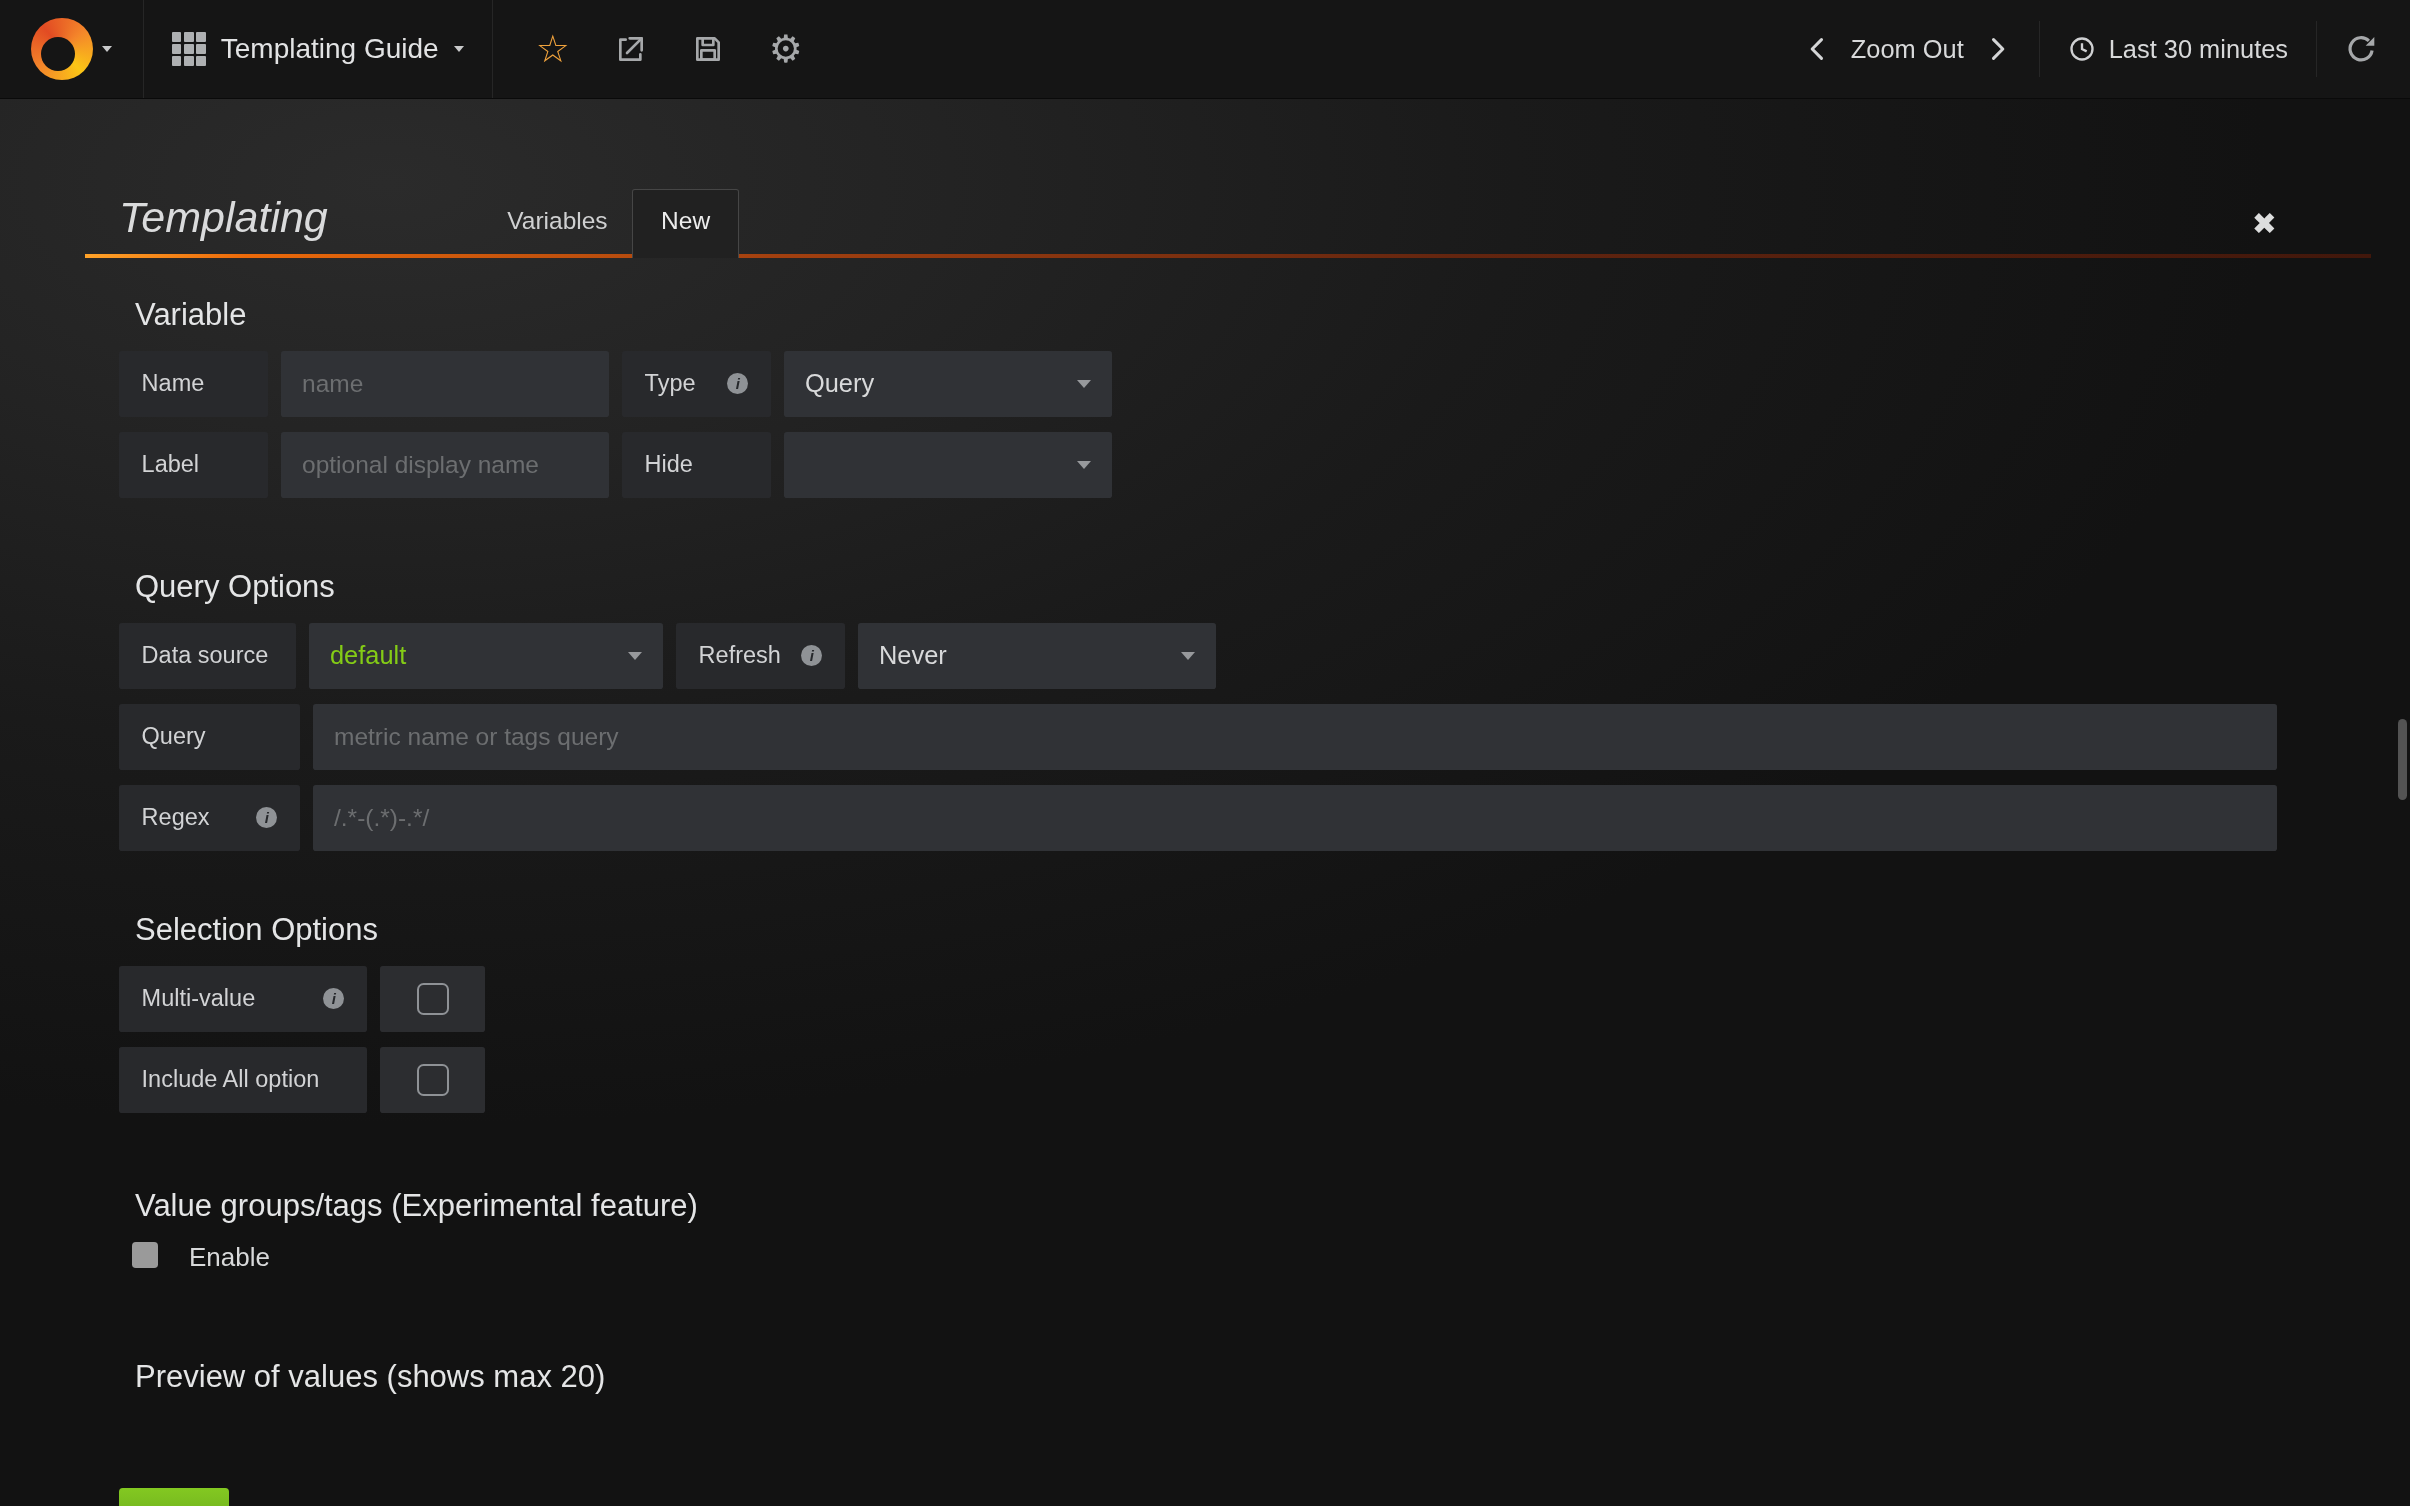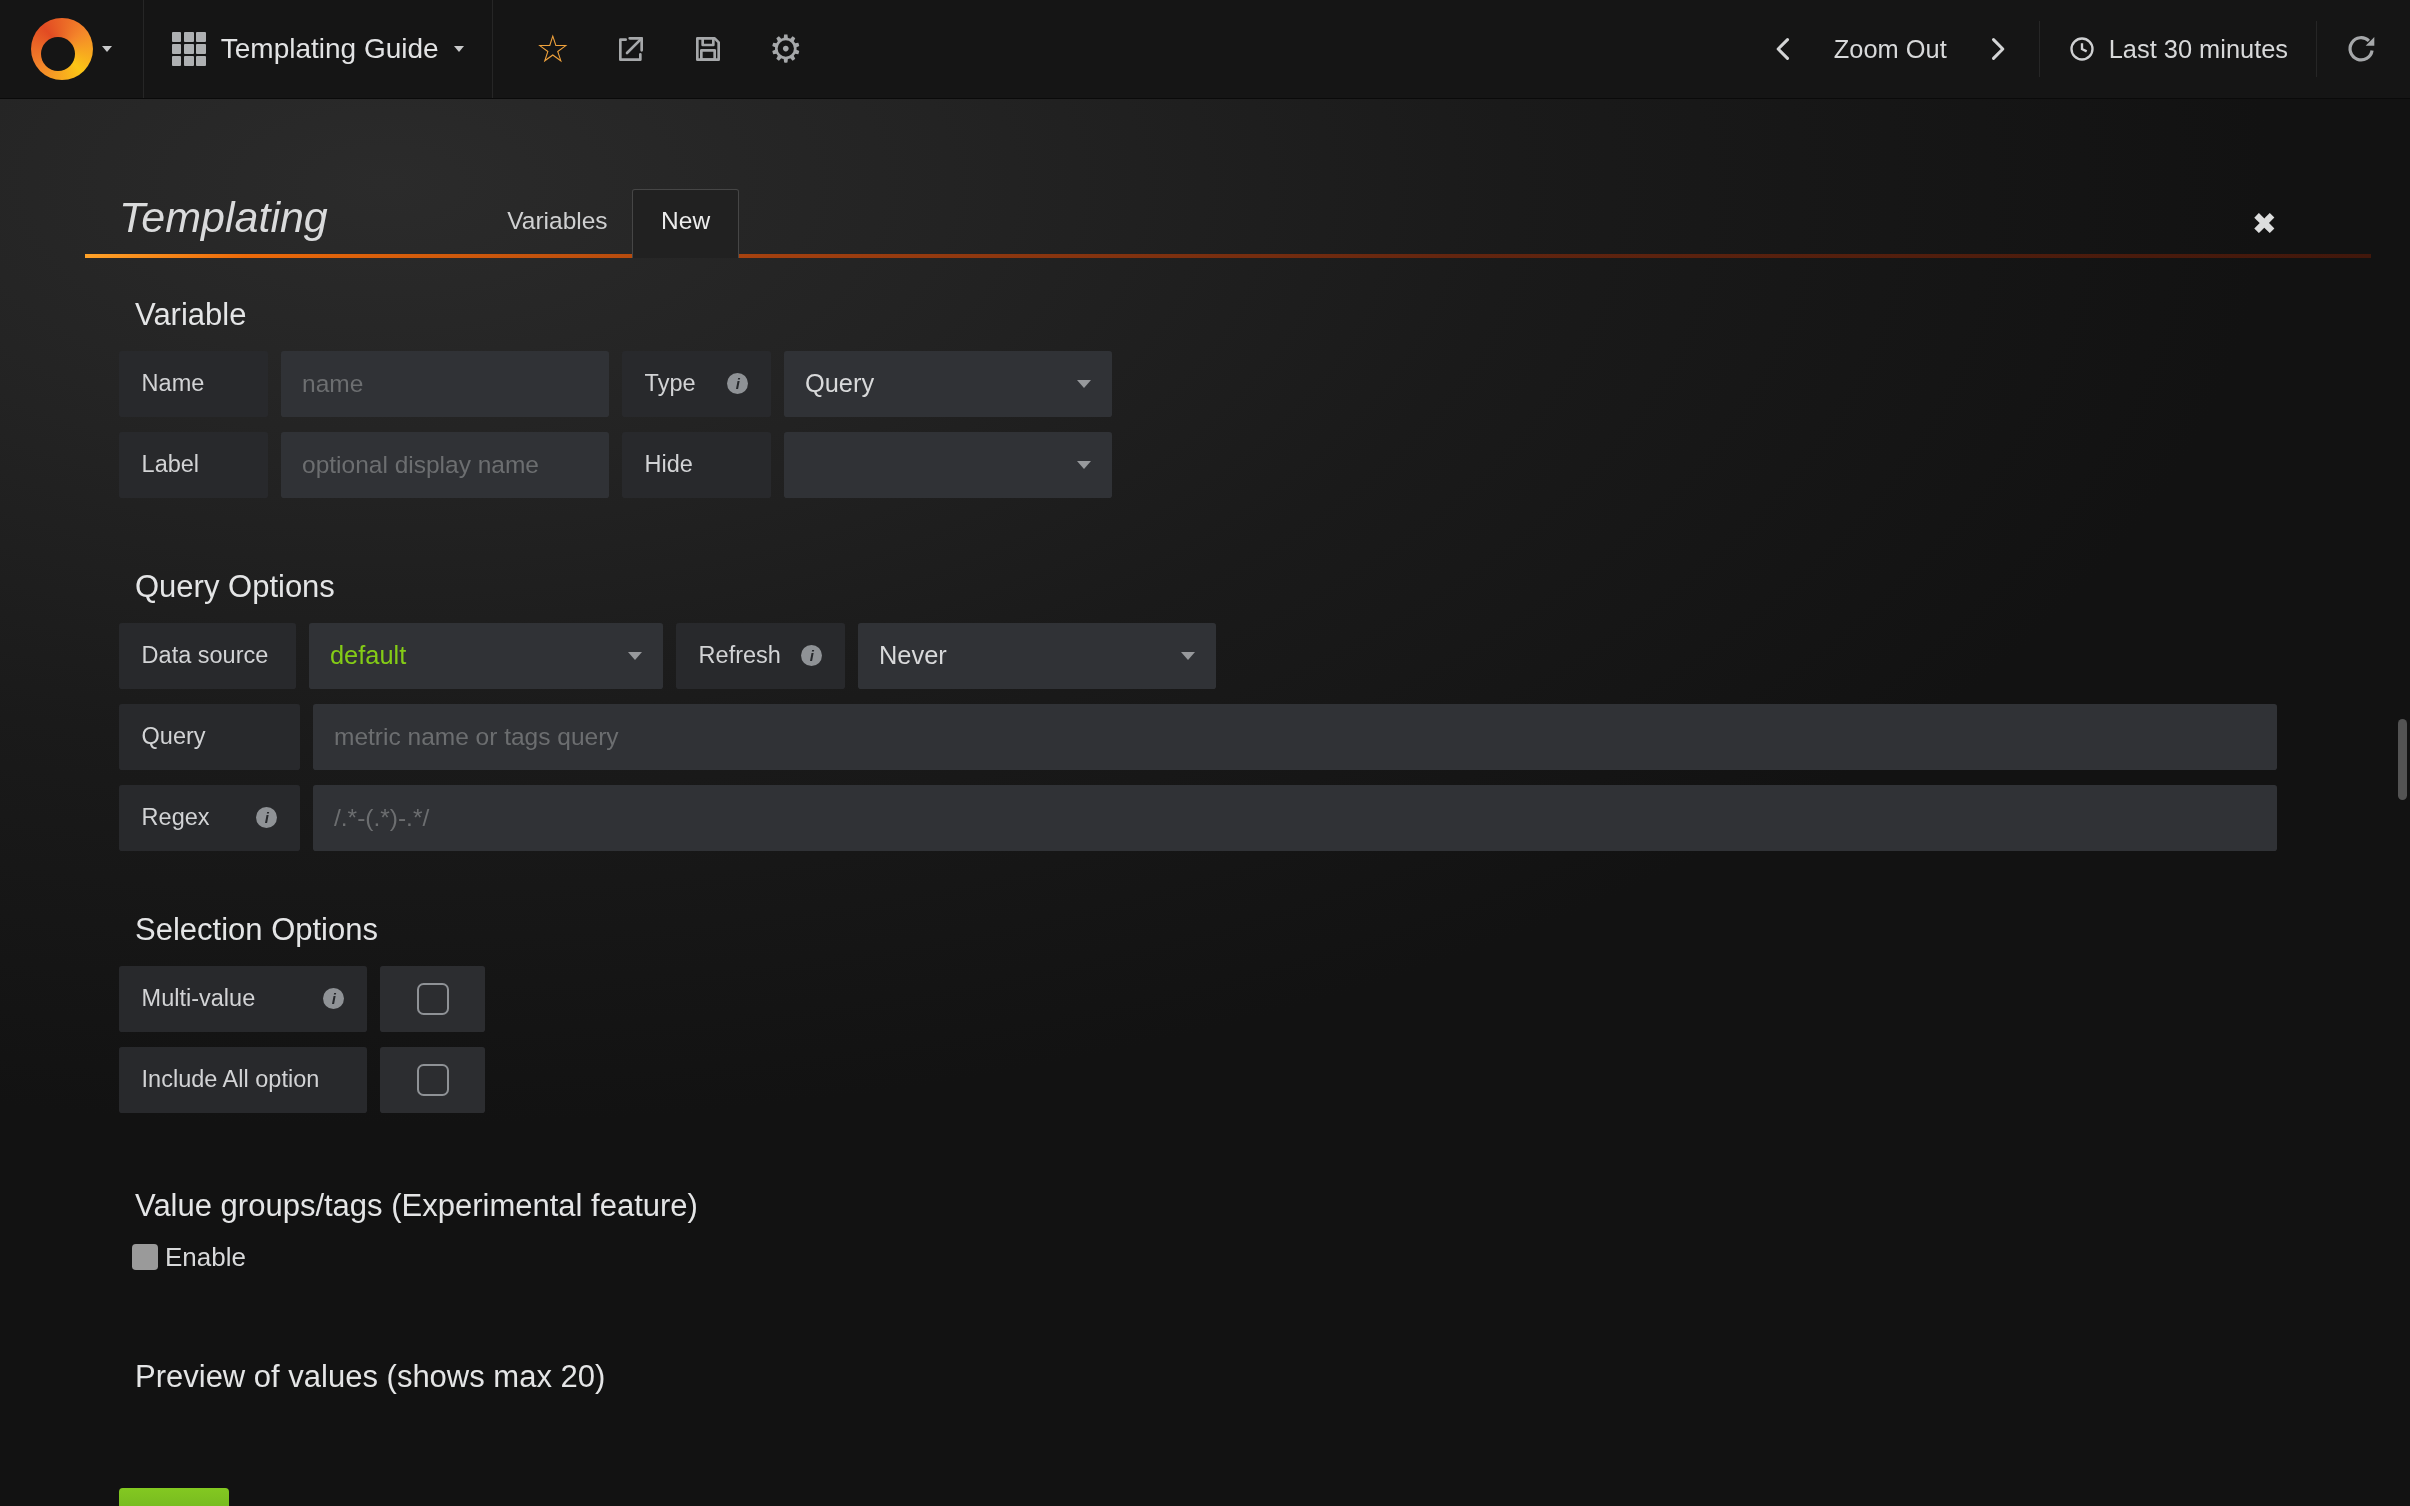--- a/index.html
+++ b/index.html
@@ -22,21 +22,21 @@
   .dash-block{display:flex;align-items:center;gap:15px;padding:9px 28px;border-right:0.9px solid #262626;cursor:pointer;}
   .grid-icon{display:grid;grid-template-columns:repeat(3,9.4px);grid-template-rows:repeat(3,9.4px);gap:2.8px;}
   .grid-icon b{background:#aeb0b2;border-radius:0.9px;}
   .dash-title{color:#e2e3e4;font-size:28px;}
   .nav-actions{display:flex;align-items:center;gap:45px;padding:0 43px;}
   .star-icon{color:#f0a23c;font-size:38px;line-height:1;cursor:pointer;}
   .gear-icon{color:#a6a8aa;font-size:38px;line-height:1;cursor:pointer;}
   .i34{width:32px;height:32px;cursor:pointer;}
   .i30{width:28px;height:28px;}
   .nav-right{margin-left:auto;display:flex;align-items:center;padding-right:34px;}
-  .zoom-group{display:flex;align-items:center;gap:36px;padding-right:28px;}
+  .zoom-group{display:flex;align-items:center;gap:19px;padding-right:28px;}
   .nav-text{color:#d8d9da;font-size:25.4px;cursor:pointer;white-space:nowrap;}
   .time-group{display:flex;align-items:center;gap:13px;padding:0 28px;border-left:0.9px solid #262626;height:56px;cursor:pointer;}
   .refresh-group{display:flex;align-items:center;padding-left:28px;border-left:0.9px solid #262626;height:56px;}
   
   .page-bg{
     height:1409px;box-sizing:border-box;
     background:radial-gradient(ellipse 1883px 942px at 16% 6%, #2b2b2b 0%, #232323 30%, #1a1a1a 60%, #121212 100%);
     padding:90px 134px 0 119px;position:relative;
   }
   .page-header{display:flex;align-items:flex-end;position:relative;gap:44px;}
@@ -64,21 +64,21 @@
   .f-input.flex1{flex:1;margin-right:0;}
   .f-select{height:66px;background:#303236;display:flex;align-items:center;justify-content:space-between;
     padding:0 21px;border-radius:2.8px;box-sizing:border-box;font-size:25.4px;color:#d8d9da;cursor:pointer;margin-right:13px;flex:none;}
   .f-select.w348{width:328px}.f-select.w376{width:354px}.f-select.w380{width:358px}
   .f-select.dim{color:#84cc16;}
   .dd-caret{width:0;height:0;border-left:7.5px solid transparent;border-right:7.5px solid transparent;border-top:8.5px solid #97999c;flex:none;margin-left:13px;}
   .info-icon{width:21px;height:21px;border-radius:50%;background:#8f9296;color:#26282c;font-size:15px;font-weight:bold;
     font-style:italic;display:inline-flex;align-items:center;justify-content:center;flex:none;margin-left:13px;cursor:default;}
   .checkbox-box{width:105px;height:66px;background:#2c2d30;border-radius:2.8px;display:flex;align-items:center;justify-content:center;flex:none;}
   .checkbox-square{width:32px;height:32px;border:2.8px solid #8f9296;border-radius:6.6px;box-sizing:border-box;cursor:pointer;}
-  .enable-row{display:flex;align-items:center;gap:7px;margin-top:5px;padding-left:13px;}
+  .enable-row{display:flex;gap:31px;margin-top:5px;padding-left:13px;}
   .enable-checkbox{width:26px;height:26px;background:#9a9a9a;border-radius:3.8px;cursor:pointer;flex:none;}
   .enable-label{font-size:26px;color:#d8d9da;}
   .add-btn{margin-top:75px;background:linear-gradient(180deg,#83c821,#5e9c1d);color:#fff;font-size:26px;
     padding:17px 32px;border:none;border-radius:3.8px;font-family:inherit;cursor:pointer;display:inline-block;}
   .scroll-thumb{position:absolute;right:2.8px;top:719px;width:9.4px;height:81px;background:#535353;border-radius:4.7px;cursor:grab;z-index:9;}
 </style>
 </head>
 <body>
 
 <nav class="navbar">

